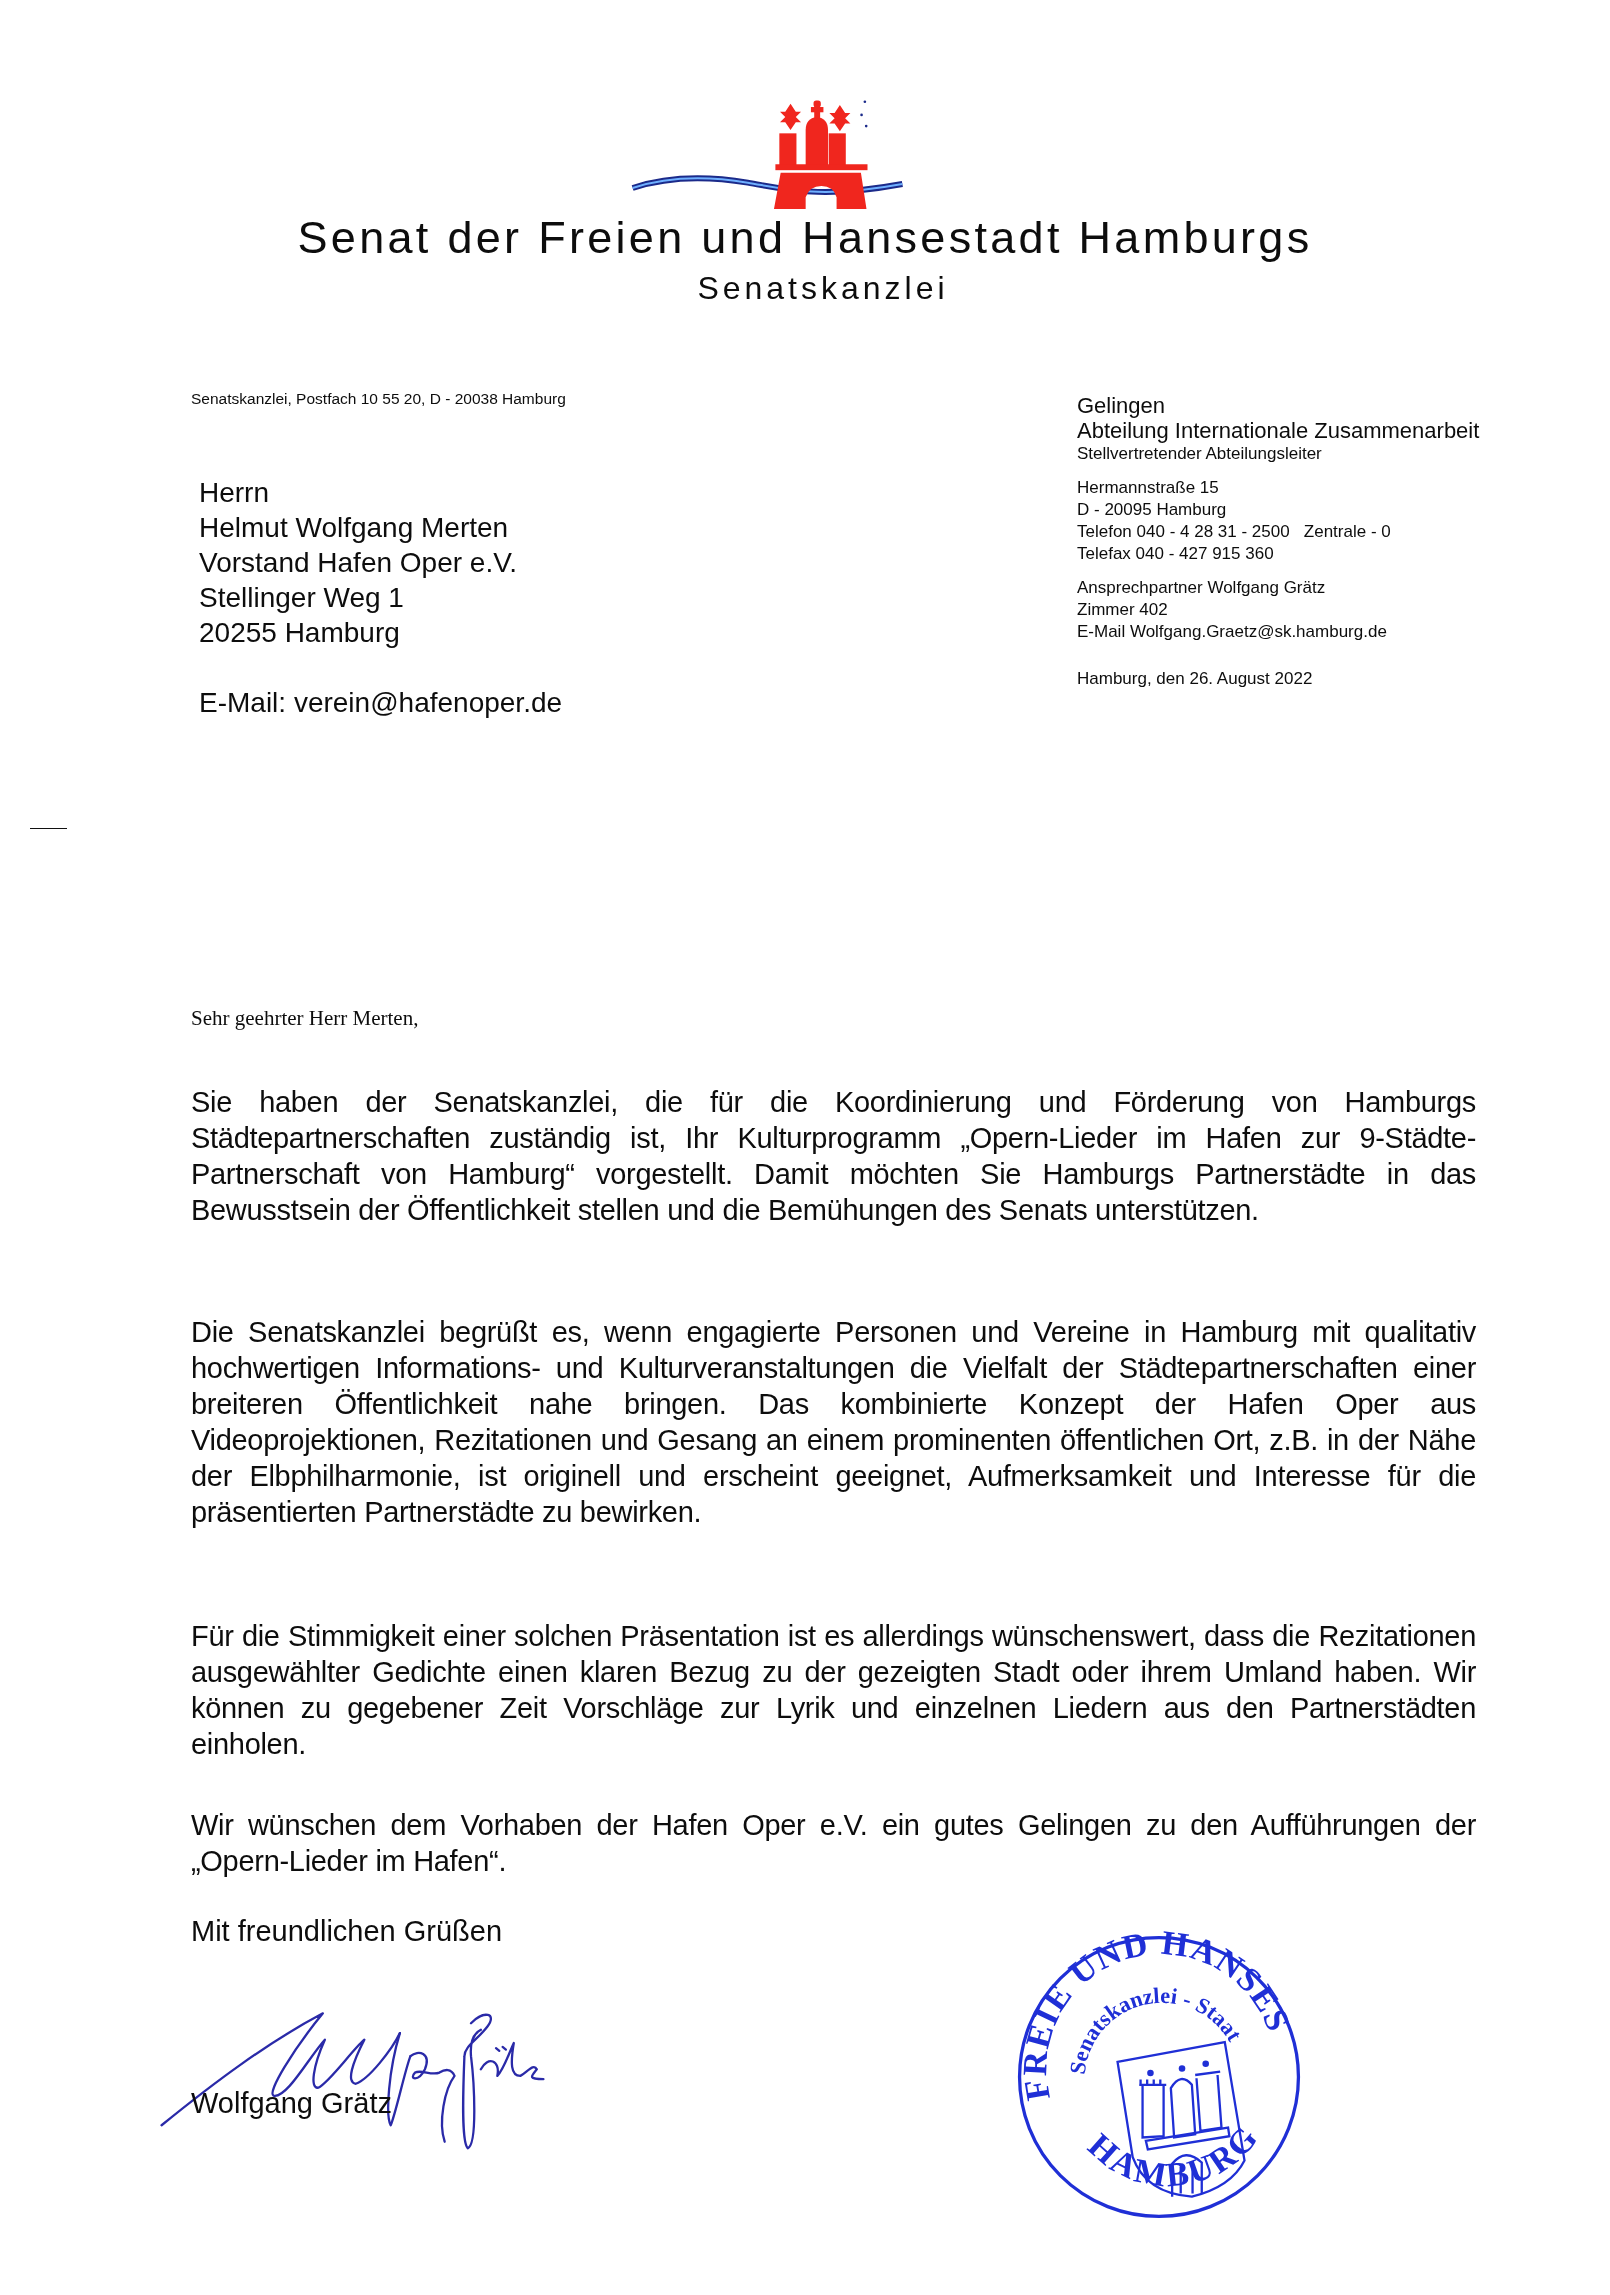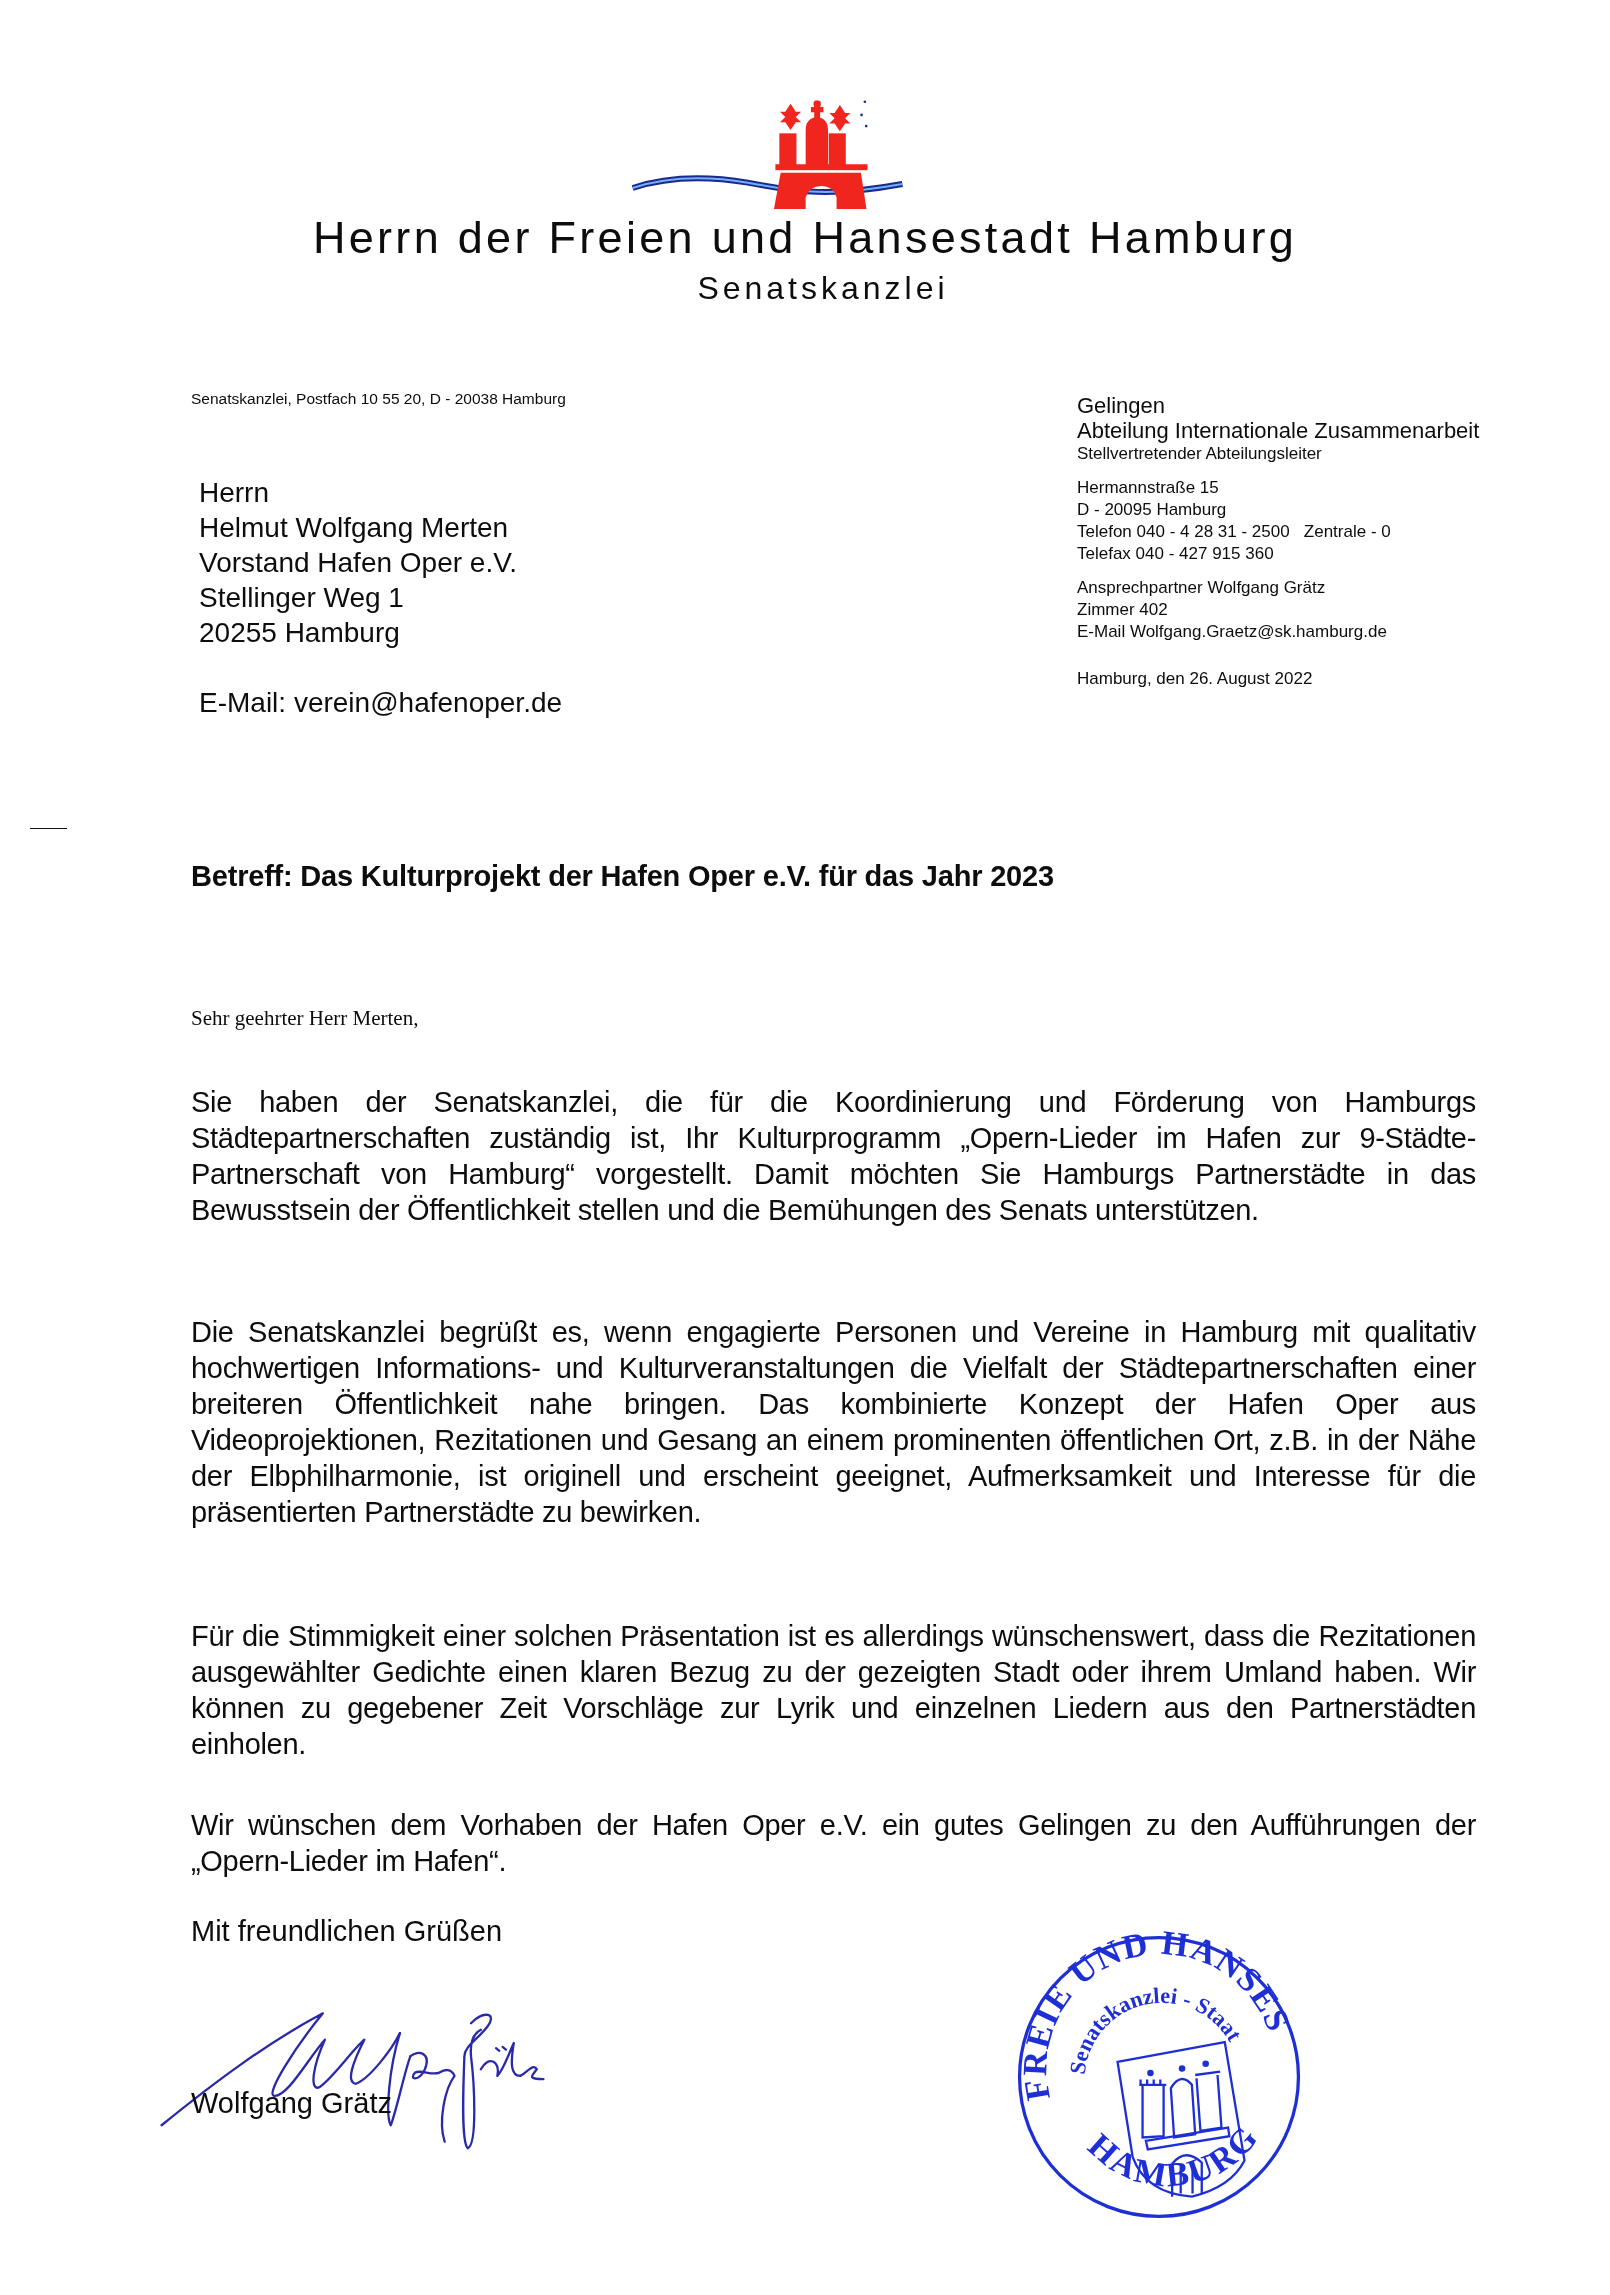--- a/index.html
+++ b/index.html
@@ -56,21 +56,21 @@
       <path d="M 230 135 L 352 135 L 362 200 L 315 200 L 315 172 Q 310 155 292 155 Q 274 155 268 172 L 268 200 L 218 200 Z"></path>
     </g>
     <g fill="#1b2a8a">
         <circle cx="358" cy="27" r="2"></circle>
         <circle cx="353" cy="47" r="2"></circle>
         <circle cx="360" cy="64" r="2"></circle>
       </g>
   </svg>
 </div>
 
-<div id="title" class="abs">Herrn der Freien und Hansestadt Hamburg</div>
+<div id="title" class="abs">Senat der Freien und Hansestadt Hamburgs</div>
 <div id="subtitle" class="abs">Senatskanzlei</div>
 
 <div id="sender-line" class="abs">Senatskanzlei, Postfach 10 55 20, D - 20038 Hamburg</div>
 
 <div id="recipient" class="abs">
   <div>Herrn</div>
   <div>Helmut Wolfgang Merten</div>
   <div>Vorstand Hafen Oper e.V.</div>
   <div>Stellinger Weg 1</div>
   <div>20255 Hamburg</div>
@@ -91,21 +91,20 @@
   <div class="rb-small">Ansprechpartner Wolfgang Grätz</div>
   <div class="rb-small">Zimmer 402</div>
   <div class="rb-small">E-Mail Wolfgang.Graetz@sk.hamburg.de</div>
   <div class="rb-gap2"></div>
   <div class="rb-small">Hamburg, den 26. August 2022</div>
 </div>
 
 <div id="fold-mark" class="abs"></div>
 
 <div id="subject" class="abs">
-  <div>Betreff: Das Kulturprojekt der Hafen Oper e.V. für das Jahr 2023</div>
 </div>
 
 <div id="salutation" class="abs">Sehr geehrter Herr Merten,</div>
 
 <div id="p1" class="abs para">Sie haben der Senatskanzlei, die für die Koordinierung und Förderung von Hamburgs Städtepartnerschaften zuständig ist, Ihr Kulturprogramm „Opern-Lieder im Hafen zur 9-Städte-Partnerschaft von Hamburg“ vorgestellt. Damit möchten Sie Hamburgs Partnerstädte in das Bewusstsein der Öffentlichkeit stellen und die Bemühungen des Senats unterstützen.</div>
 <div id="p2" class="abs para">Die Senatskanzlei begrüßt es, wenn engagierte Personen und Vereine in Hamburg mit qualitativ hochwertigen Informations- und Kulturveranstaltungen die Vielfalt der Städtepartnerschaften einer breiteren Öffentlichkeit nahe bringen. Das kombinierte Konzept der Hafen Oper aus Videoprojektionen, Rezitationen und Gesang an einem prominenten öffentlichen Ort, z.B. in der Nähe der Elbphilharmonie, ist originell und erscheint geeignet, Aufmerksamkeit und Interesse für die präsentierten Partnerstädte zu bewirken.</div>
 <div id="p3" class="abs para">Für die Stimmigkeit einer solchen Präsentation ist es allerdings wünschenswert, dass die Rezitationen ausgewählter Gedichte einen klaren Bezug zu der gezeigten Stadt oder ihrem Umland haben. Wir können zu gegebener Zeit Vorschläge zur Lyrik und einzelnen Liedern aus den Partnerstädten einholen.</div>
 <div id="p4" class="abs para">Wir wünschen dem Vorhaben der Hafen Oper e.V. ein gutes Gelingen zu den Aufführungen der „Opern-Lieder im Hafen“.</div>
 
 <div id="closing" class="abs">Mit freundlichen Grüßen</div>

